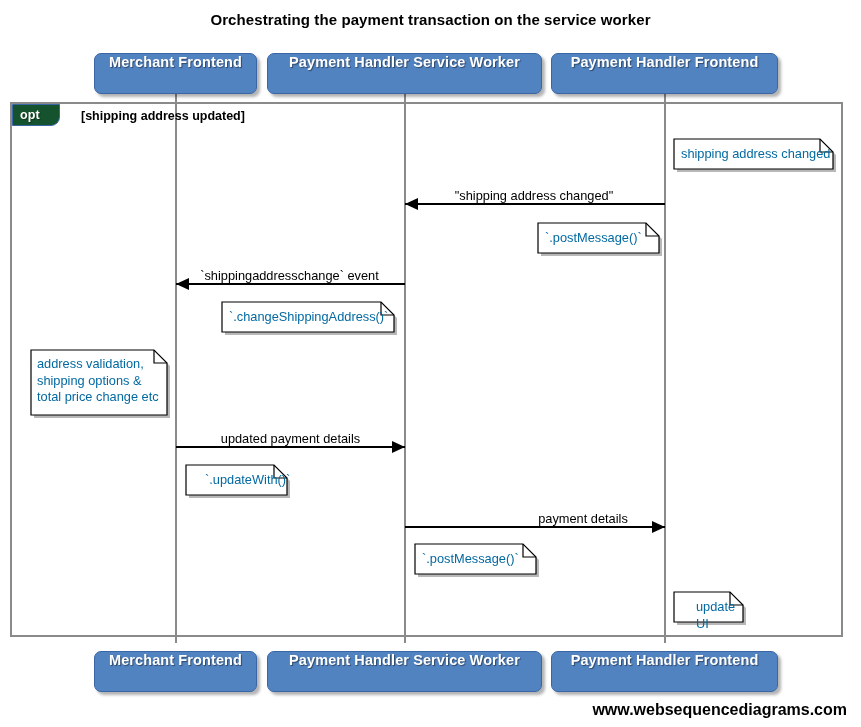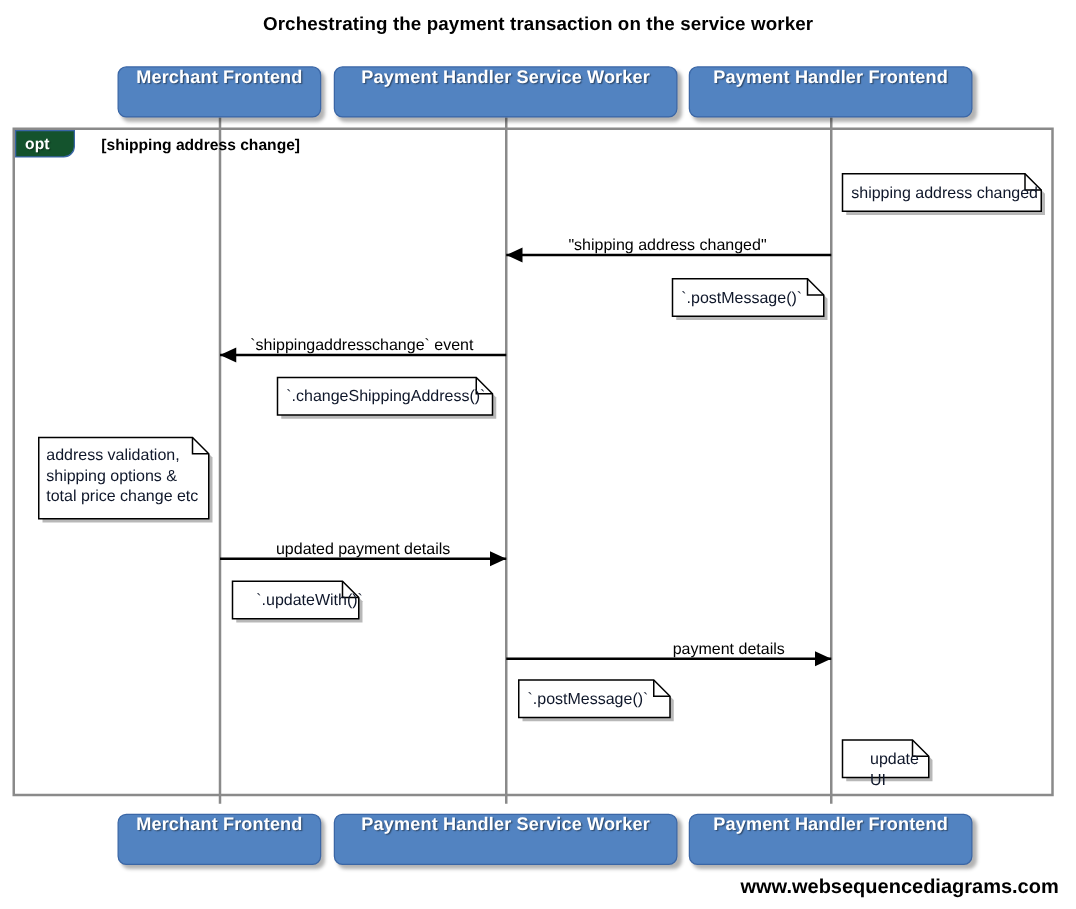--- a/index.html
+++ b/index.html
@@ -119,21 +119,21 @@
     text-align: center;
   }
 
   
   .note-svgwrap { position: absolute; }
   .note-svgwrap svg { position: absolute; left: 0; top: 0; overflow: visible; }
   .note-text {
     position: absolute;
     font-size: 12.8px;
     line-height: 16.5px;
-    color: #0f172a;
+    color: #0369a1;
     white-space: pre-line;
   }
 
   
   .watermark {
     position: absolute;
     font-size: 16px;
     font-weight: bold;
     color: #000;
     white-space: nowrap;
@@ -147,21 +147,21 @@
   <div class="diagram-title">Orchestrating the payment transaction on the service worker</div>
 
   <div class="lifeline" style="left:175px; top:94px; height:549px;"></div>
   <div class="lifeline" style="left:404px; top:94px; height:549px;"></div>
   <div class="lifeline" style="left:664px; top:94px; height:549px;"></div>
 
   <div class="frame" style="left:10px; top:102px; width:833px; height:535px;"></div>
   <div class="frame-tag" style="left:12px; top:104px; width:48px; height:22px;">
     <span>opt</span>
   </div>
-  <div class="frame-condition" style="left:81px; top:109px;">[shipping address change]</div>
+  <div class="frame-condition" style="left:81px; top:109px;">[shipping address updated]</div>
 
   <div class="actor-box" style="left:94px; top:53px; width:163px; height:41px;">
     <span>Merchant Frontend</span>
   </div>
   <div class="actor-box" style="left:267px; top:53px; width:275px; height:41px;">
     <span>Payment Handler Service Worker</span>
   </div>
   <div class="actor-box" style="left:551px; top:53px; width:227px; height:41px;">
     <span>Payment Handler Frontend</span>
   </div>

